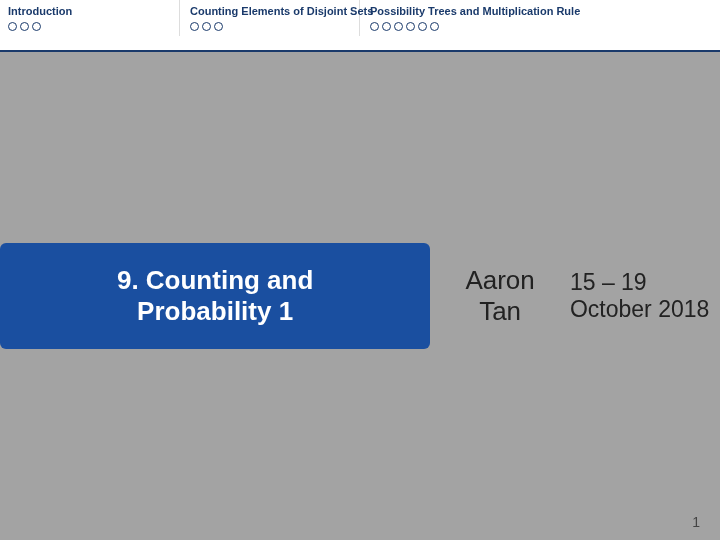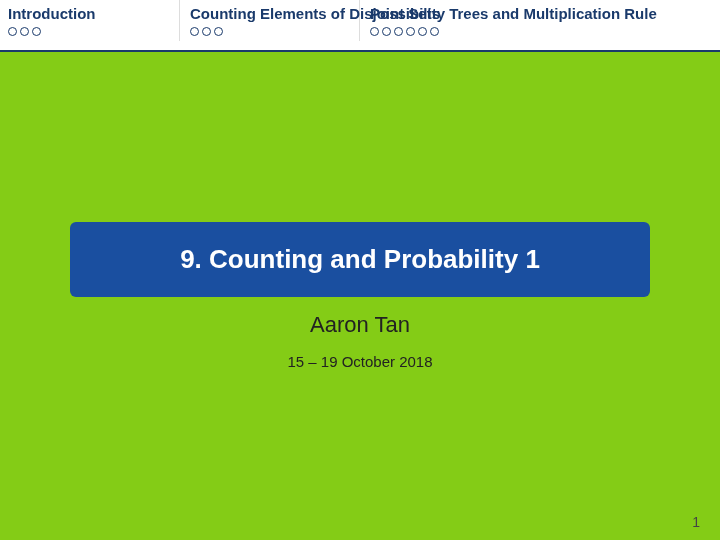--- a/index.html
+++ b/index.html
@@ -35,21 +35,21 @@
       align-items: flex-start;
       padding: 4px 12px 4px 8px;
       min-width: 110px;
     }
 
     .nav-section:first-child {
       padding-left: 8px;
     }
 
     .nav-label {
-      font-size: 15px;
+      font-size: 11px;
       font-weight: 600;
       color: #1a3a6b;
       white-space: nowrap;
       margin-bottom: 3px;
       text-align: center;
     }
 
     .nav-dots {
       display: flex;
       flex-direction: row;
@@ -62,52 +62,52 @@
       height: 9px;
       border-radius: 50%;
       border: 1.5px solid #1a3a6b;
       background: transparent;
     }
 
     
     .main-content {
       width: 100%;
       height: calc(540px - 52px);
-      background: #84cc16;
+      background: #a3a3a3;
       display: flex;
-      flex-direction: column;
+      flex-direction: row;
       align-items: center;
       justify-content: center;
-      gap: 15px;
+      gap: 30px;
       position: relative;
     }
 
     .title-box {
       background: #1a4fa0;
       color: #ffffff;
       border-radius: 6px;
       padding: 22px 60px;
       font-size: 26px;
       font-weight: 600;
       text-align: center;
       width: 580px;
     }
 
     .author-name {
-      font-size: 22px;
+      font-size: 26px;
       font-weight: 500;
       color: #222222;
       text-align: center;
     }
 
     .date-text {
-      font-size: 15px;
+      font-size: 23px;
       font-weight: 400;
       color: #222222;
-      text-align: right;
+      text-align: left;
     }
 
     
     .page-number {
       position: absolute;
       bottom: 10px;
       right: 20px;
       font-size: 14px;
       color: #444444;
     }

